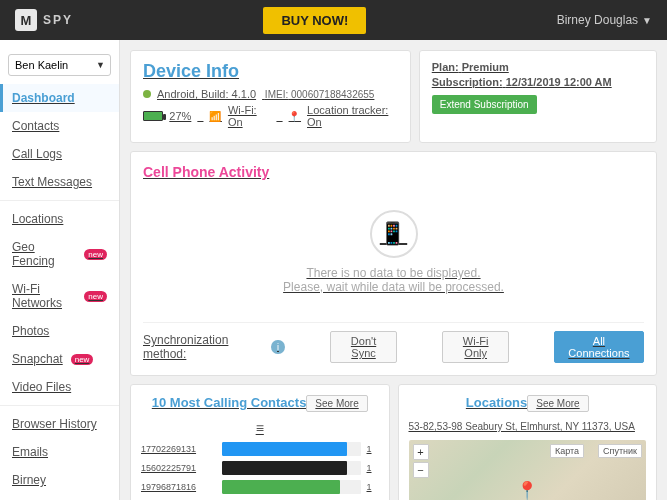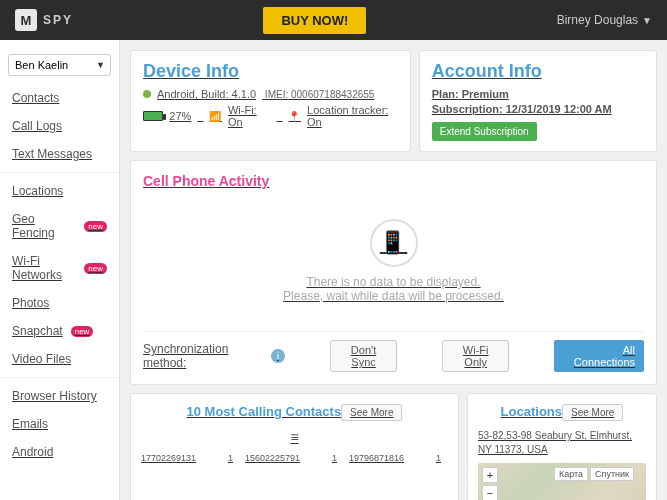--- a/index.html
+++ b/index.html
@@ -50,47 +50,47 @@
     
     .activity-card { background: #fff; border: 1px solid #e0e0e0; border-radius: 3px; padding: 12px; }
     .activity-title { font-size: 14px; color: #ec4899; font-weight: bold; margin-bottom: 10px; }
     .activity-empty { display: flex; flex-direction: column; align-items: center; justify-content: center; padding: 20px; color: #bbb; }
     .phone-icon-circle { width: 48px; height: 48px; border: 2px solid #ddd; border-radius: 50%; display: flex; align-items: center; justify-content: center; margin-bottom: 8px; color: #ccc; font-size: 22px; }
     .activity-empty-text { font-size: 12px; color: #aaa; text-align: center; }
     .sync-row { display: flex; align-items: center; gap: 8px; padding-top: 8px; border-top: 1px solid #f0f0f0; margin-top: 8px; font-size: 12px; color: #555; }
     .sync-label { display: flex; align-items: center; gap: 4px; }
     .info-icon { background: #7ab3d0; color: #fff; border-radius: 50%; width: 14px; height: 14px; font-size: 9px; display: flex; align-items: center; justify-content: center; cursor: pointer; }
     .sync-btn { border: 1px solid #ccc; background: #f8f8f8; padding: 3px 8px; font-size: 11px; cursor: pointer; border-radius: 2px; color: #555; margin-left: 37px; }
-    .sync-btn.active { background: #4a9fd4; color: #fff; border-color: #4a9fd4; text-align: right; }
+    .sync-btn.active { background: #4a9fd4; color: #fff; border-color: #4a9fd4; }
 
     
     .bottom-cards { display: flex; gap: 8px; }
     .calling-card { flex: 1; background: #fff; border: 1px solid #e0e0e0; border-radius: 3px; padding: 10px; }
     .locations-card { flex: 1; background: #fff; border: 1px solid #e0e0e0; border-radius: 3px; padding: 10px; }
     .card-header { display: flex; justify-content: center; align-items: flex-start; margin-bottom: 8px; }
     .card-header-title { font-size: 13px; color: #4a9fd4; font-weight: bold; }
     .see-more-btn { border: 1px solid #ccc; background: #f8f8f8; padding: 2px 8px; font-size: 10px; cursor: pointer; border-radius: 2px; color: #555; }
     .location-address { font-size: 10px; color: #555; line-height: 1.4; margin-bottom: 6px; }
     .menu-icon { color: #555; font-size: 14px; text-align: center; margin-bottom: 6px; }
 
     
-    .bar-list { display: flex; gap: 5px; }
+    .bar-list { display: flex; flex-direction: column; gap: 5px; }
     .bar-item { display: flex; align-items: center; gap: 6px; }
     .bar-label { font-size: 9px; color: #555; width: 75px; flex-shrink: 0; }
     .bar-track { flex: 1; height: 14px; background: #f0f0f0; border-radius: 1px; overflow: hidden; }
     .bar-fill { height: 100%; border-radius: 1px; }
     .bar-count { font-size: 9px; color: #555; width: 12px; flex-shrink: 0; }
 
     
     .map-area { width: 100%; height: 100px; background: #e8e0d0; border-radius: 2px; position: relative; overflow: hidden; }
     .map-bg { width: 100%; height: 100%; background: linear-gradient(135deg, #ddd8c0 0%, #c8d4b8 30%, #e0d8c0 60%, #d0c8b0 100%); }
     .map-pin { position: absolute; top: 40px; left: 50%; transform: translateX(-50%); font-size: 18px; color: #e53935; }
     .map-controls { position: absolute; left: 4px; top: 4px; display: flex; flex-direction: column; gap: 2px; }
     .map-ctrl-btn { width: 16px; height: 16px; background: #fff; border: 1px solid #ccc; font-size: 11px; display: flex; align-items: center; justify-content: center; cursor: pointer; border-radius: 1px; }
-    .map-tabs { position: absolute; top: 4px; right: 12px; display: flex; gap: 2px; }
+    .map-tabs { position: absolute; top: 4px; right: 4px; display: flex; gap: 14px; }
     .map-tab { font-size: 9px; background: #fff; border: 1px solid #ccc; padding: 1px 4px; cursor: pointer; border-radius: 1px; color: #555; }
   </style>
 </head>
 <body>
 
 <div class="header">
   <div class="header-logo">
     <div class="logo-m">M</div>
     <span class="logo-spy">SPY</span>
   </div>
@@ -104,20 +104,23 @@
 <div class="main-layout">
 
   <div class="sidebar">
     <div class="sidebar-dropdown">
       <select>
         <option>Ben Kaelin</option>
       </select>
       <span class="dd-arrow">▼</span>
     </div>
 
+    <div class="sidebar-item active">
+      <span>Dashboard</span>
+    </div>
     <div class="sidebar-item">
       <span>Contacts</span>
     </div>
     <div class="sidebar-item">
       <span>Call Logs</span>
     </div>
     <div class="sidebar-item">
       <span>Text Messages</span>
     </div>
     <div class="sidebar-divider"></div>
@@ -143,21 +146,21 @@
       <span>Video Files</span>
     </div>
     <div class="sidebar-divider"></div>
     <div class="sidebar-item">
       <span>Browser History</span>
     </div>
     <div class="sidebar-item">
       <span>Emails</span>
     </div>
     <div class="sidebar-item">
-      <span>Android</span>
+      <span>Birney</span>
     </div>
     <div class="sidebar-item">
       
     </div>
 
   </div>
 
   <div class="content">
 
     <div class="top-cards">
@@ -177,21 +180,20 @@
           &nbsp;&nbsp;
           <span class="wifi-icon">📶</span>
           <span>Wi-Fi: On</span>
           &nbsp;&nbsp;
           <span class="location-icon">📍</span>
           <span>Location tracker: On</span>
         </div>
       </div>
 
       <div class="card account-info-card">
-        <div class="card-title">Account Info</div>
         <div class="account-row">
           <span>Plan:</span> <span>Premium</span>
         </div>
         <div class="account-row">
           <span>Subscription:</span> <span>12/31/2019 12:00 AM</span>
         </div>
         <button class="extend-btn">Extend Subscription</button>
       </div>
     </div>
 

